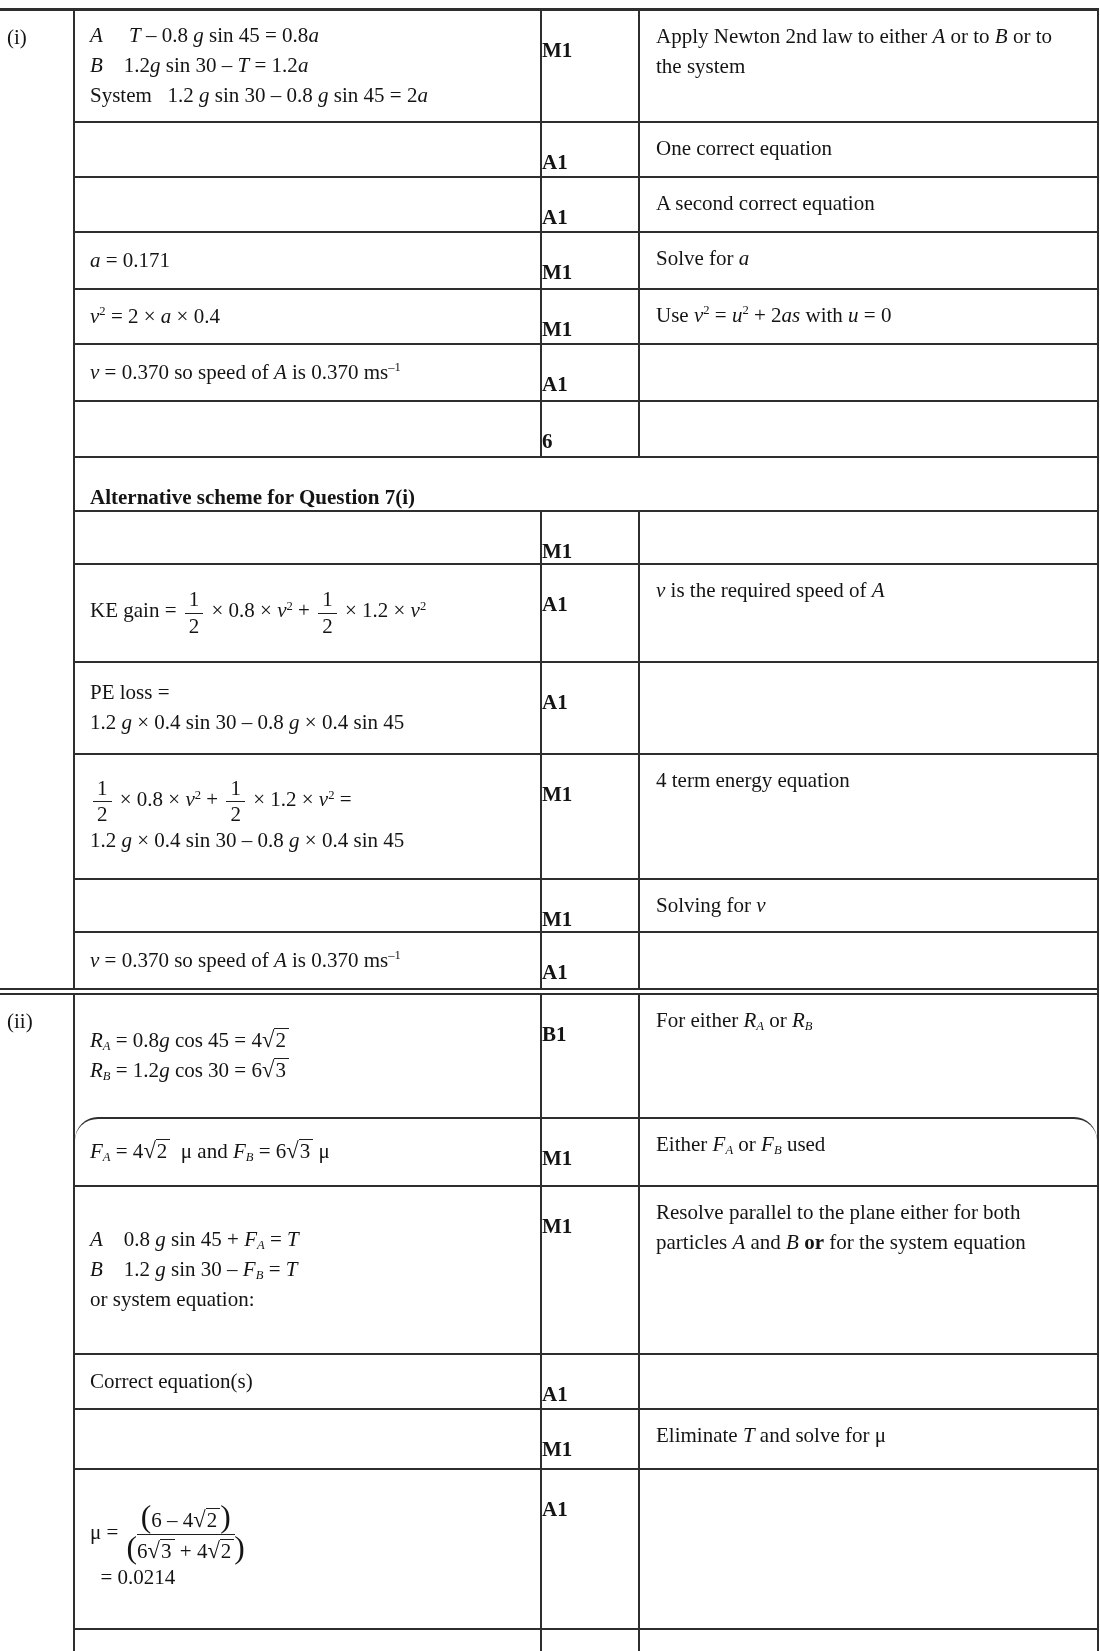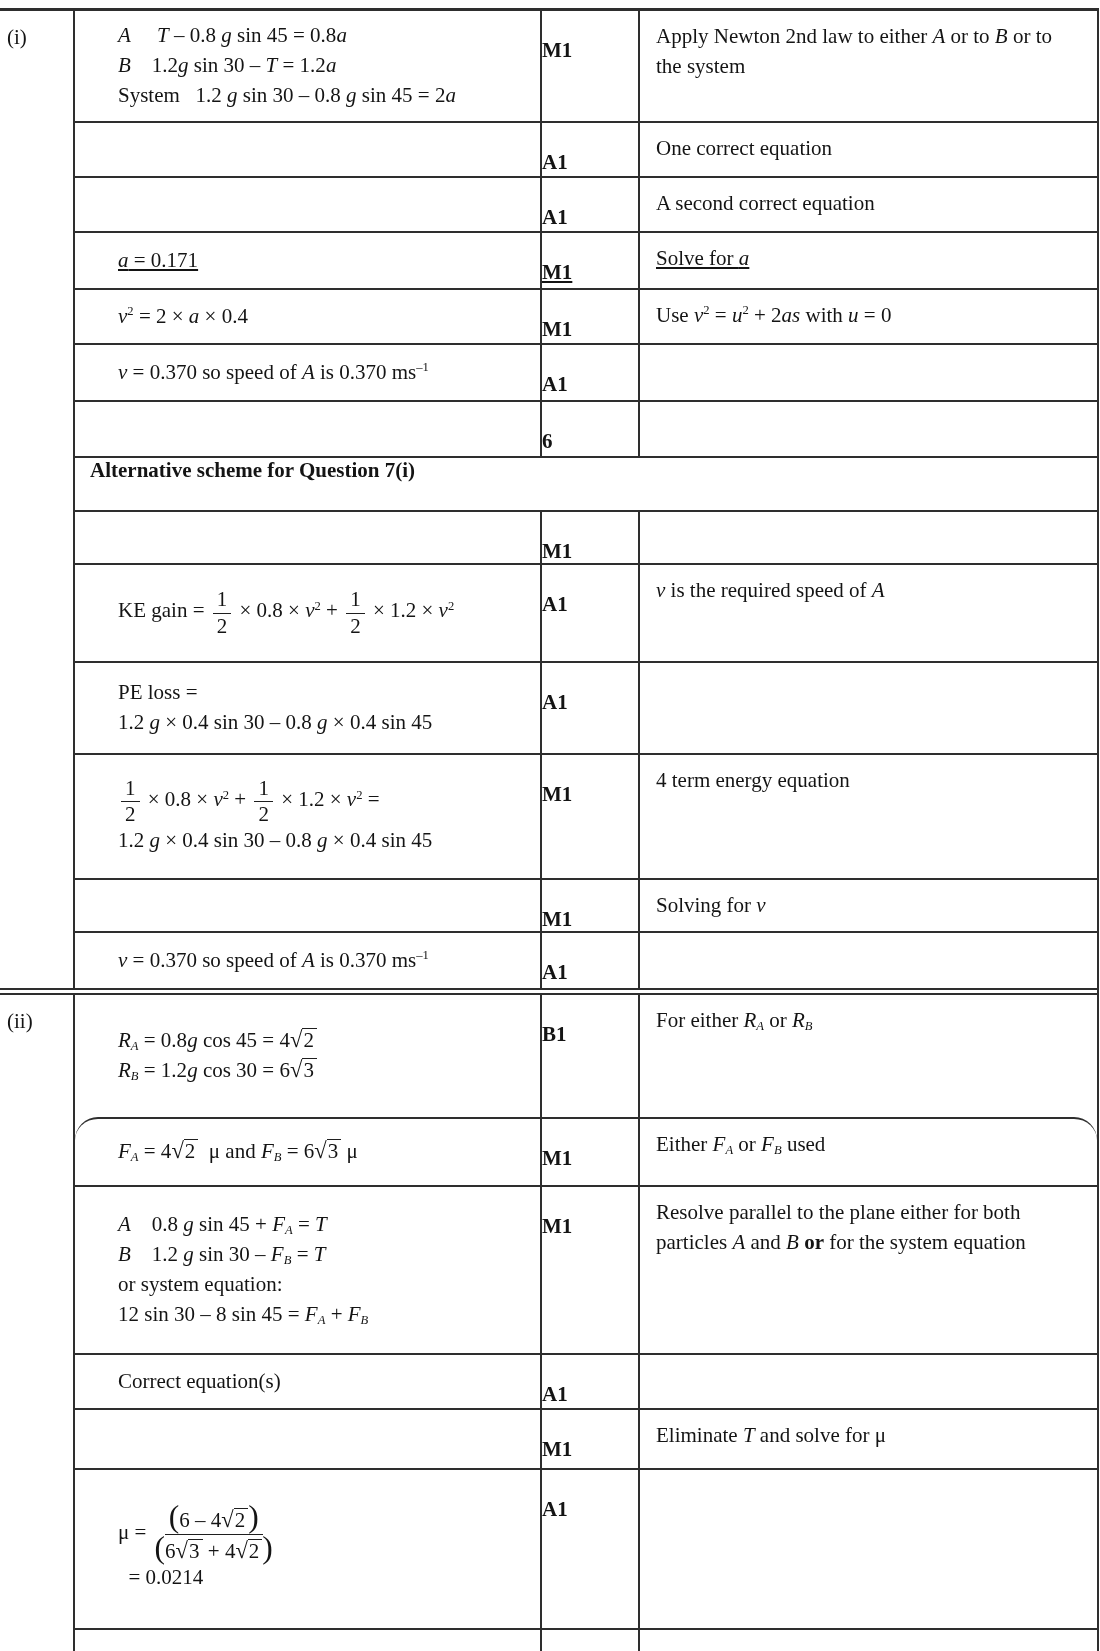--- a/index.html
+++ b/index.html
@@ -11,22 +11,22 @@
   .part-col{flex:0 0 75px;width:75px;border-right:2px solid #2e2e2e;box-sizing:border-box;
             padding:14px 0 0 7px;}
   .rows-col{flex:1;display:flex;flex-direction:column;min-width:0;}
   .row{display:flex;align-items:stretch;box-sizing:border-box;}
   .row.bt{border-top:2px solid #2e2e2e;}
   .w-cell{flex:0 0 467px;width:467px;border-right:2px solid #2e2e2e;box-sizing:border-box;
           padding:5px 10px 5px 15px;display:flex;flex-direction:column;justify-content:center;overflow:visible;}
   .m-cell{flex:0 0 98px;width:98px;border-right:2px solid #2e2e2e;box-sizing:border-box;
           text-align:left;padding:27px 14px 0 0;font-weight:bold;}
   .c-cell{flex:1;box-sizing:border-box;padding:11px 20px 0 16px;line-height:1.42;}
-  .h-cell{flex:1;display:flex;align-items:flex-start;padding-left:15px;font-weight:bold;box-sizing:border-box;}
-  .line{line-height:1.42;margin-left:28px;}
+  .h-cell{flex:1;display:flex;align-items:flex-end;padding-left:15px;font-weight:bold;box-sizing:border-box;}
+  .line{line-height:1.42;}
   .ital{font-style:italic;}
   .bold{font-weight:bold;}
   .sup{font-size:0.6em;vertical-align:0.6em;line-height:0;}
   .sub{font-size:0.6em;vertical-align:-0.25em;line-height:0;}
   .lg{font-size:1.5em;font-weight:400;line-height:0.75;}
   .frac{display:inline-flex;flex-direction:column;align-items:center;vertical-align:middle;
         line-height:1.1;margin:0 3px;text-align:center;}
   .frac>.num{border-bottom:1.7px solid #1f1f1f;padding:0 4px 1px;}
   .frac>.den{padding-top:1px;}
   .sqrt{display:inline-flex;align-items:flex-start;line-height:1.12;}
@@ -56,21 +56,21 @@
           <div class="row bt" style="height: 55px;">
             <div class="w-cell"></div>
             <div class="m-cell">A1</div>
             <div class="c-cell"><span>One correct equation</span></div>
           </div>
           <div class="row bt" style="height: 55px;">
             <div class="w-cell"></div>
             <div class="m-cell">A1</div>
             <div class="c-cell"><span>A second correct equation</span></div>
           </div>
-          <div class="row bt" style="height: 57px; text-decoration: underline;">
+          <div class="row bt" style="height: 57px;">
             <div class="w-cell">
               <div class="line"><span class="ital">a</span><span> = 0.171</span></div>
             </div>
             <div class="m-cell">M1</div>
             <div class="c-cell"><span>Solve for </span><span class="ital">a</span></div>
           </div>
           <div class="row bt" style="height: 55px;">
             <div class="w-cell">
               <div class="line"><span class="ital">v</span><span class="sup">2</span><span> = 2 × </span><span class="ital">a</span><span> × 0.4</span></div>
             </div>
@@ -178,21 +178,20 @@
                 </span><span> μ</span></div>
             </div>
             <div class="m-cell">M1</div>
             <div class="c-cell"><span>Either </span><span class="ital">F</span><span class="ital sub">A</span><span> or </span><span class="ital">F</span><span class="ital sub">B</span><span> used</span></div>
           </div>
           <div class="row bt" style="height: 168px;">
             <div class="w-cell">
               <div class="line"><span class="ital">A</span><span>&nbsp;&nbsp;&nbsp;&nbsp;</span><span>0.8 </span><span class="ital">g</span><span> sin 45 + </span><span class="ital">F</span><span class="ital sub">A</span><span> = </span><span class="ital">T</span></div>
               <div class="line"><span class="ital">B</span><span>&nbsp;&nbsp;&nbsp;&nbsp;</span><span>1.2 </span><span class="ital">g</span><span> sin 30 – </span><span class="ital">F</span><span class="ital sub">B</span><span> = </span><span class="ital">T</span></div>
               <div class="line"><span>or system equation:</span></div>
-              <div class="line"><span>12 sin 30 – 8 sin 45 = </span><span class="ital">F</span><span class="ital sub">A</span><span> + </span><span class="ital">F</span><span class="ital sub">B</span></div>
             </div>
             <div class="m-cell">M1</div>
             <div class="c-cell"><span>Resolve parallel to the plane either for both particles </span><span class="ital">A</span><span> and </span><span class="ital">B</span><span> </span><span class="bold">or</span><span> for the system equation</span></div>
           </div>
           <div class="row bt" style="height: 55px;">
             <div class="w-cell">
               <div class="line"><span>Correct equation(s)</span></div>
             </div>
             <div class="m-cell">A1</div>
             <div class="c-cell"></div>

